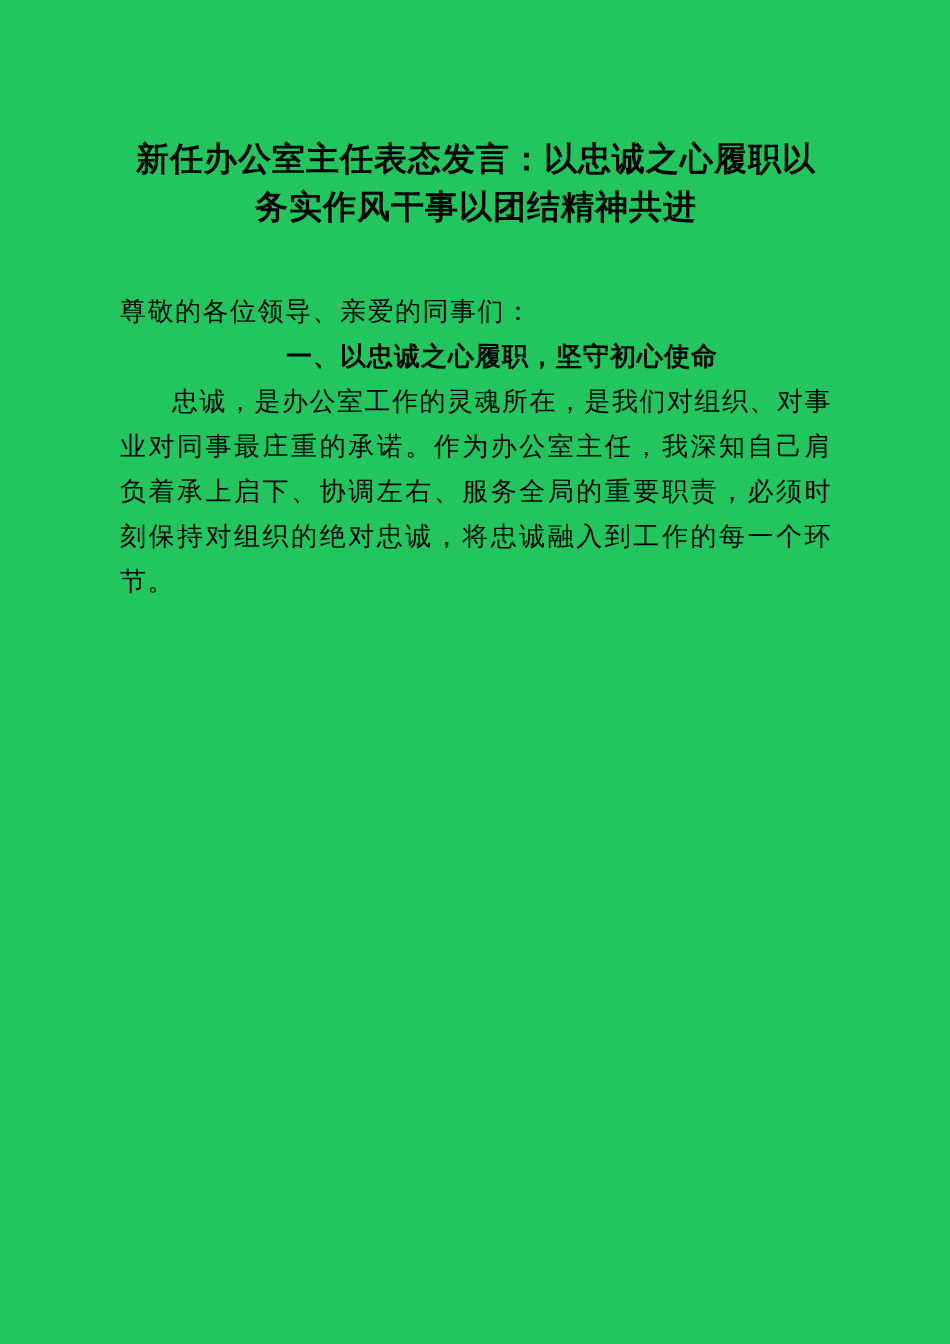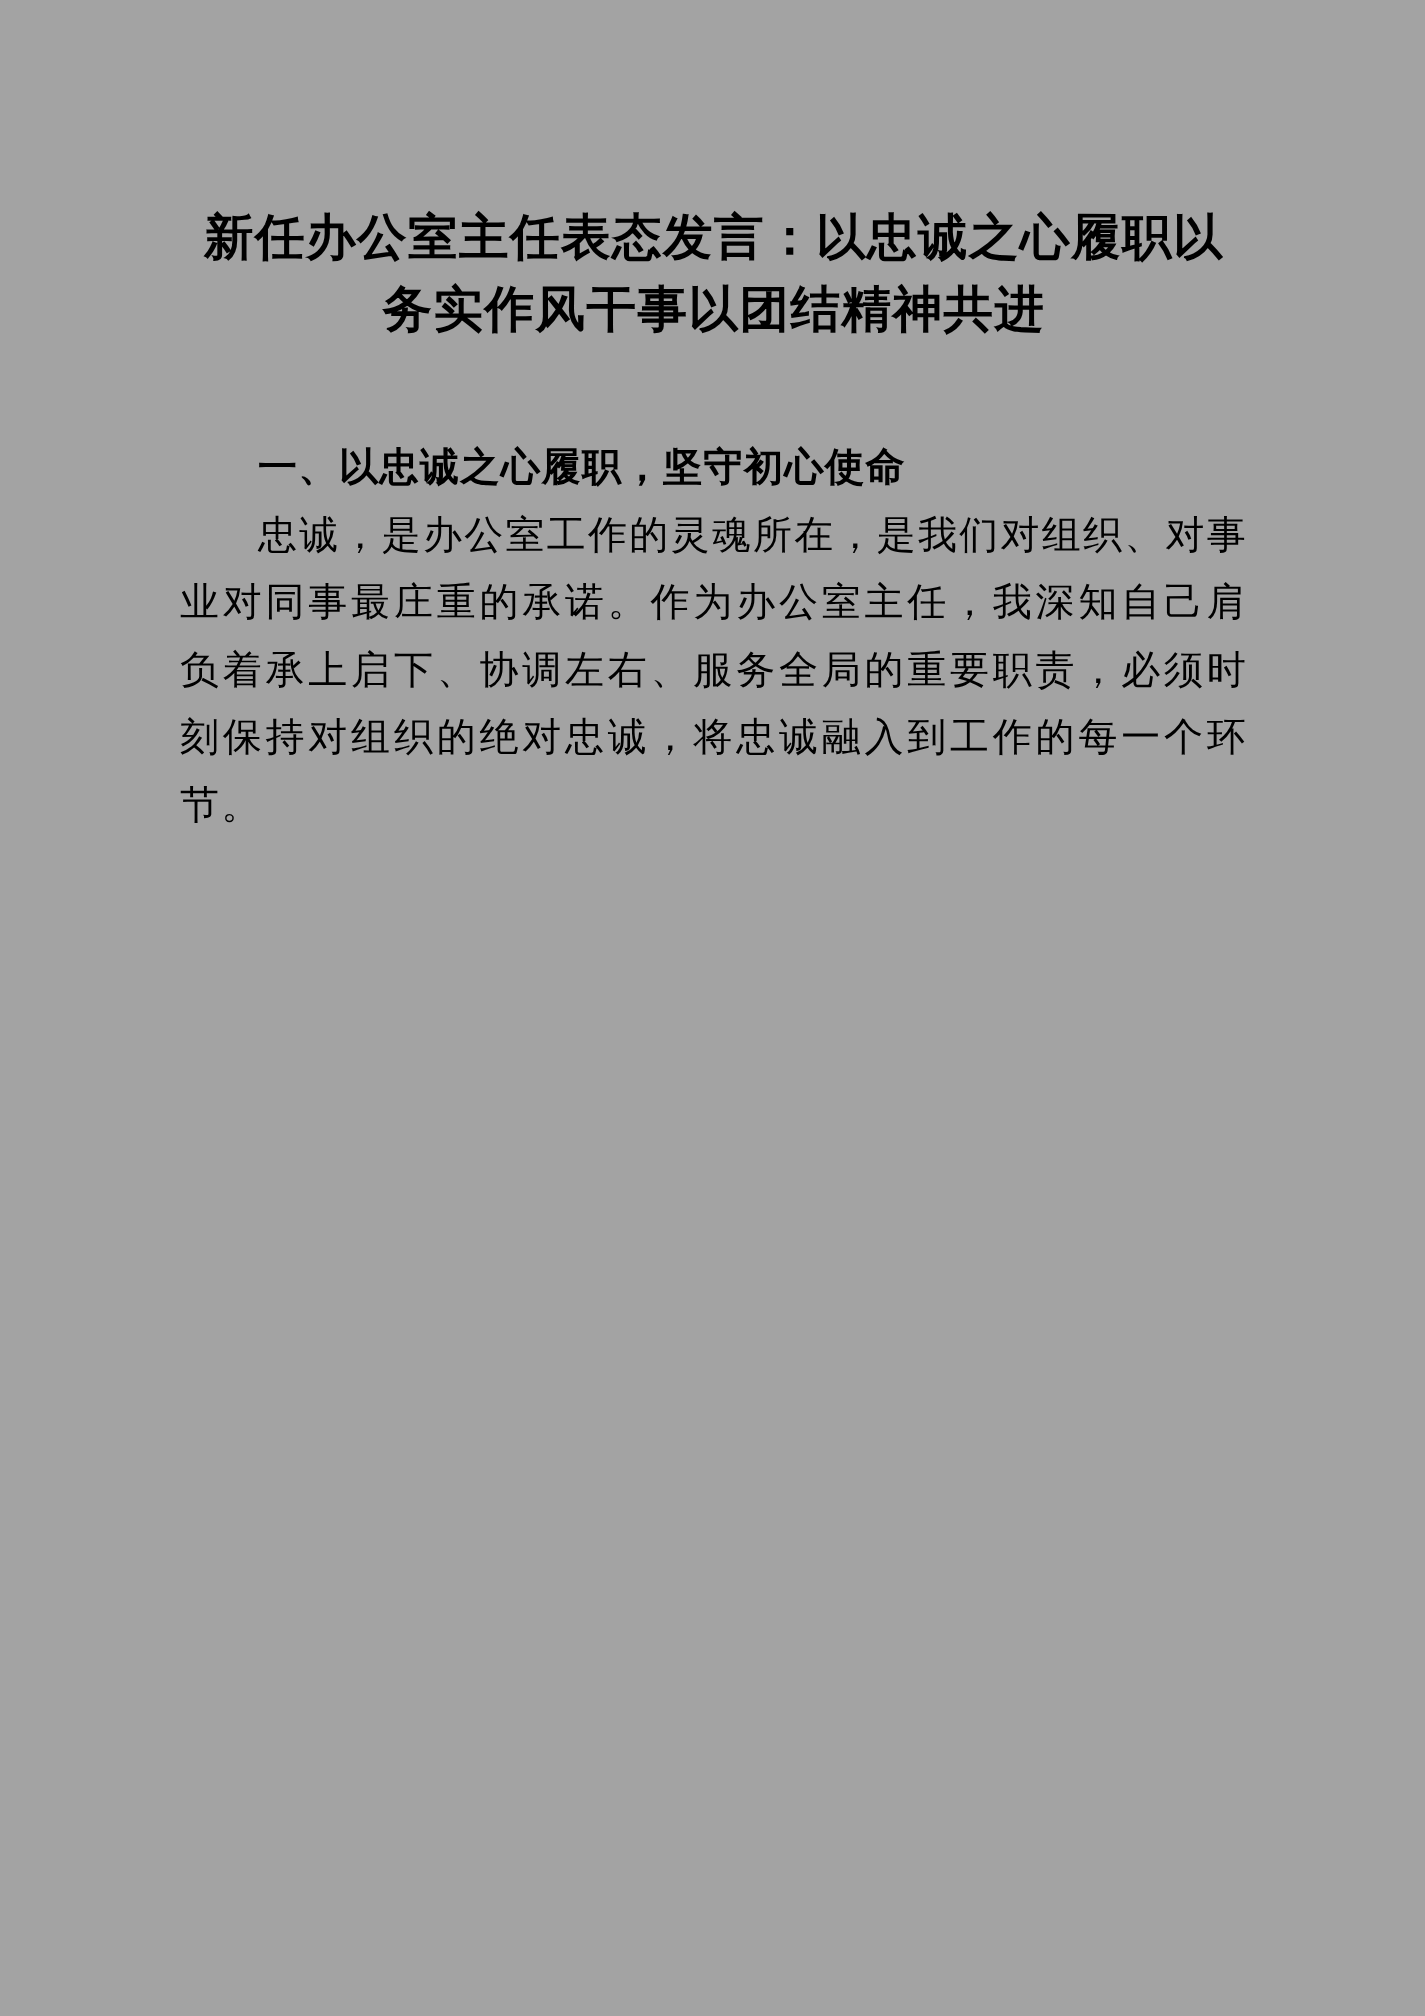--- a/index.html
+++ b/index.html
@@ -5,21 +5,21 @@
   html, body {
     margin: 0;
     padding: 0;
     background: #ffffff;
   }
   .page {
     position: relative;
     width: 950px;
     height: 1344px;
     margin: 0 auto;
-    background: #a3a3a3;
+    background: #22c55e;
     overflow: hidden;
     box-sizing: border-box;
     padding: 135px 118px 0 120px;
   }
   .doc-title {
     margin: 0 0 58px 0;
     font-family: "Liberation Serif", "DejaVu Serif", serif;
     font-weight: bold;
     font-size: 33px;
     line-height: 48px;
@@ -38,29 +38,30 @@
     text-align: justify;
     text-justify: inter-character;
   }
   .para.indent {
     text-indent: 2em;
   }
   .para.heading {
     font-family: "Liberation Sans", "DejaVu Sans", sans-serif;
     font-weight: bold;
     letter-spacing: 1px;
-    text-align: left;
+    text-align: center;
   }
 </style>
 </head>
 <body>
 
 <div class="page">
   <h1 class="doc-title">新任办公室主任表态发言：以忠诚之心履职以务实作风干事以团结精神共进</h1>
 
+  <p class="para">尊敬的各位领导、亲爱的同事们：</p>
 
 
 
   <p class="para indent heading">一、以忠诚之心履职，坚守初心使命</p>
 
   <p class="para indent">忠诚，是办公室工作的灵魂所在，是我们对组织、对事业对同事最庄重的承诺。作为办公室主任，我深知自己肩负着承上启下、协调左右、服务全局的重要职责，必须时刻保持对组织的绝对忠诚，将忠诚融入到工作的每一个环节。</p>
 
 </div>
 
 </body></html>

